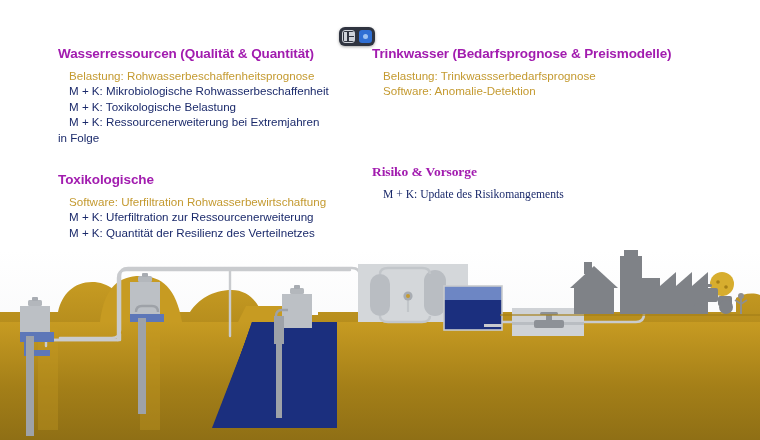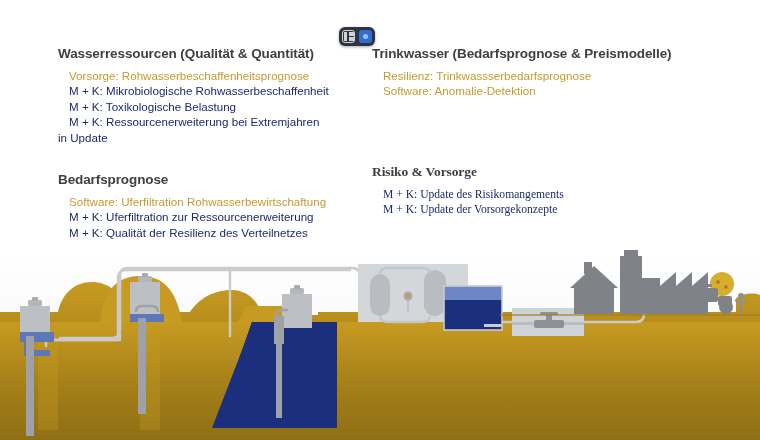--- a/index.html
+++ b/index.html
@@ -11,21 +11,21 @@
     position:relative;
   }
   #stage{position:relative;width:760px;height:440px;overflow:hidden;background:#fff;}
 
   
   .block{position:absolute;}
   .block h2{
     margin:0 0 7px 0;
     font-size:13.5px;
     font-weight:bold;
-    color:#404040;
+    color:#a21caf;
     letter-spacing:-0.1px;
     white-space:nowrap;
   }
   .lines{margin-left:11px;}
   .line{
     font-size:11.6px;
     line-height:15.4px;
     color:#1b2a6b;
     white-space:nowrap;
   }
@@ -70,50 +70,49 @@
 <div id="stage">
 
   <div id="toolbar">
     <span class="tb-ico" id="tb-layout"></span>
     <span class="tb-ico" id="tb-record"></span>
   </div>
 
   <div class="block" id="b-wasserressourcen">
     <h2>Wasserressourcen (Qualität &amp; Quantität)</h2>
     <div class="lines">
-      <div class="line sw">Vorsorge: Rohwasserbeschaffenheitsprognose</div>
+      <div class="line sw">Belastung: Rohwasserbeschaffenheitsprognose</div>
       <div class="line">M + K: Mikrobiologische Rohwasserbeschaffenheit</div>
       <div class="line">M + K: Toxikologische Belastung</div>
       <div class="line">M + K: Ressourcenerweiterung bei Extremjahren</div>
-      <div class="line" style="margin-left:-11px;">in Update</div>
+      <div class="line" style="margin-left:-11px;">in Folge</div>
     </div>
   </div>
 
   <div class="block" id="b-trinkwasser">
     <h2>Trinkwasser (Bedarfsprognose &amp; Preismodelle)</h2>
     <div class="lines">
-      <div class="line sw">Resilienz: Trinkwassserbedarfsprognose</div>
+      <div class="line sw">Belastung: Trinkwassserbedarfsprognose</div>
       <div class="line sw">Software: Anomalie-Detektion</div>
     </div>
   </div>
 
   <div class="block" id="b-anlagenbetrieb">
-    <h2>Bedarfsprognose</h2>
+    <h2>Toxikologische</h2>
     <div class="lines">
       <div class="line sw">Software: Uferfiltration Rohwasserbewirtschaftung</div>
       <div class="line">M + K: Uferfiltration zur Ressourcenerweiterung</div>
-      <div class="line">M + K: Qualität der Resilienz des Verteilnetzes</div>
+      <div class="line">M + K: Quantität der Resilienz des Verteilnetzes</div>
     </div>
   </div>
 
   <div class="block" id="b-risiko">
     <h2>Risiko &amp; Vorsorge</h2>
     <div class="lines" style="margin-top:5px;">
       <div class="line">M + K: Update des Risikomangements</div>
-      <div class="line">M + K: Update der Vorsorgekonzepte</div>
     </div>
   </div>
 
   <div id="scene">
     <svg width="760" height="190" viewBox="0 0 760 190" xmlns="http://www.w3.org/2000/svg">
       <defs>
         <linearGradient id="gGround" x1="0" y1="0" x2="0" y2="1">
           <stop offset="0%" stop-color="#c79b22"></stop>
           <stop offset="55%" stop-color="#a47f18"></stop>
           <stop offset="100%" stop-color="#8f6f15"></stop>

